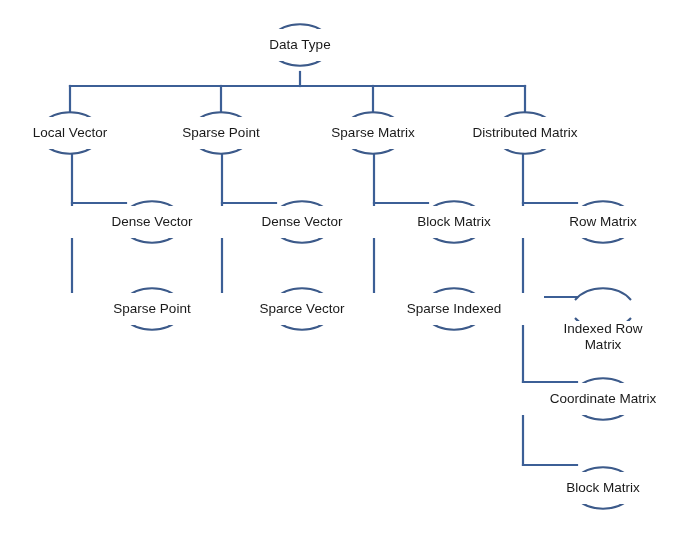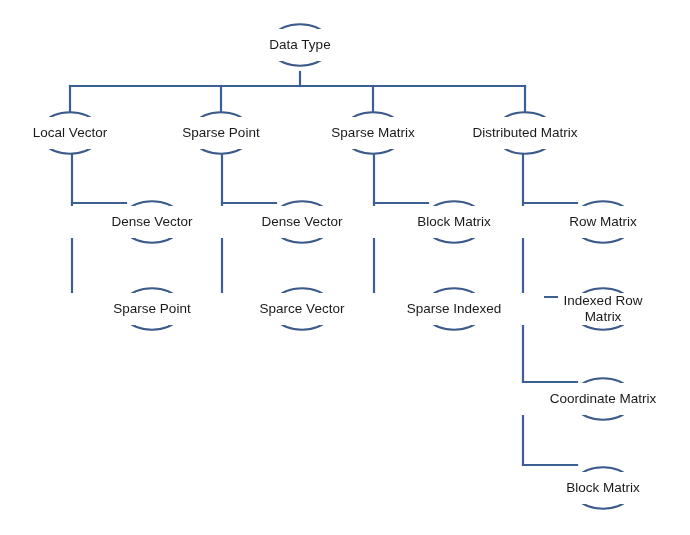--- a/index.html
+++ b/index.html
@@ -55,20 +55,21 @@
     text-align: center;
     font-size: 13.5px;
     line-height: 16px;
     color: #1a1a1a;
     white-space: pre-line;
     background: #ffffff;
   }
   .node-label.narrow {
     left: -45px;
     width: 90px;
+    margin-top: 28px;
   }
 </style>
 </head>
 <body>
 
 <div id="diagram-root">
 
   <svg id="edges-layer" width="690" height="535" viewBox="0 0 690 535">
 
     <g stroke="#3c5f96" stroke-width="2.2" fill="none" stroke-linecap="square">

